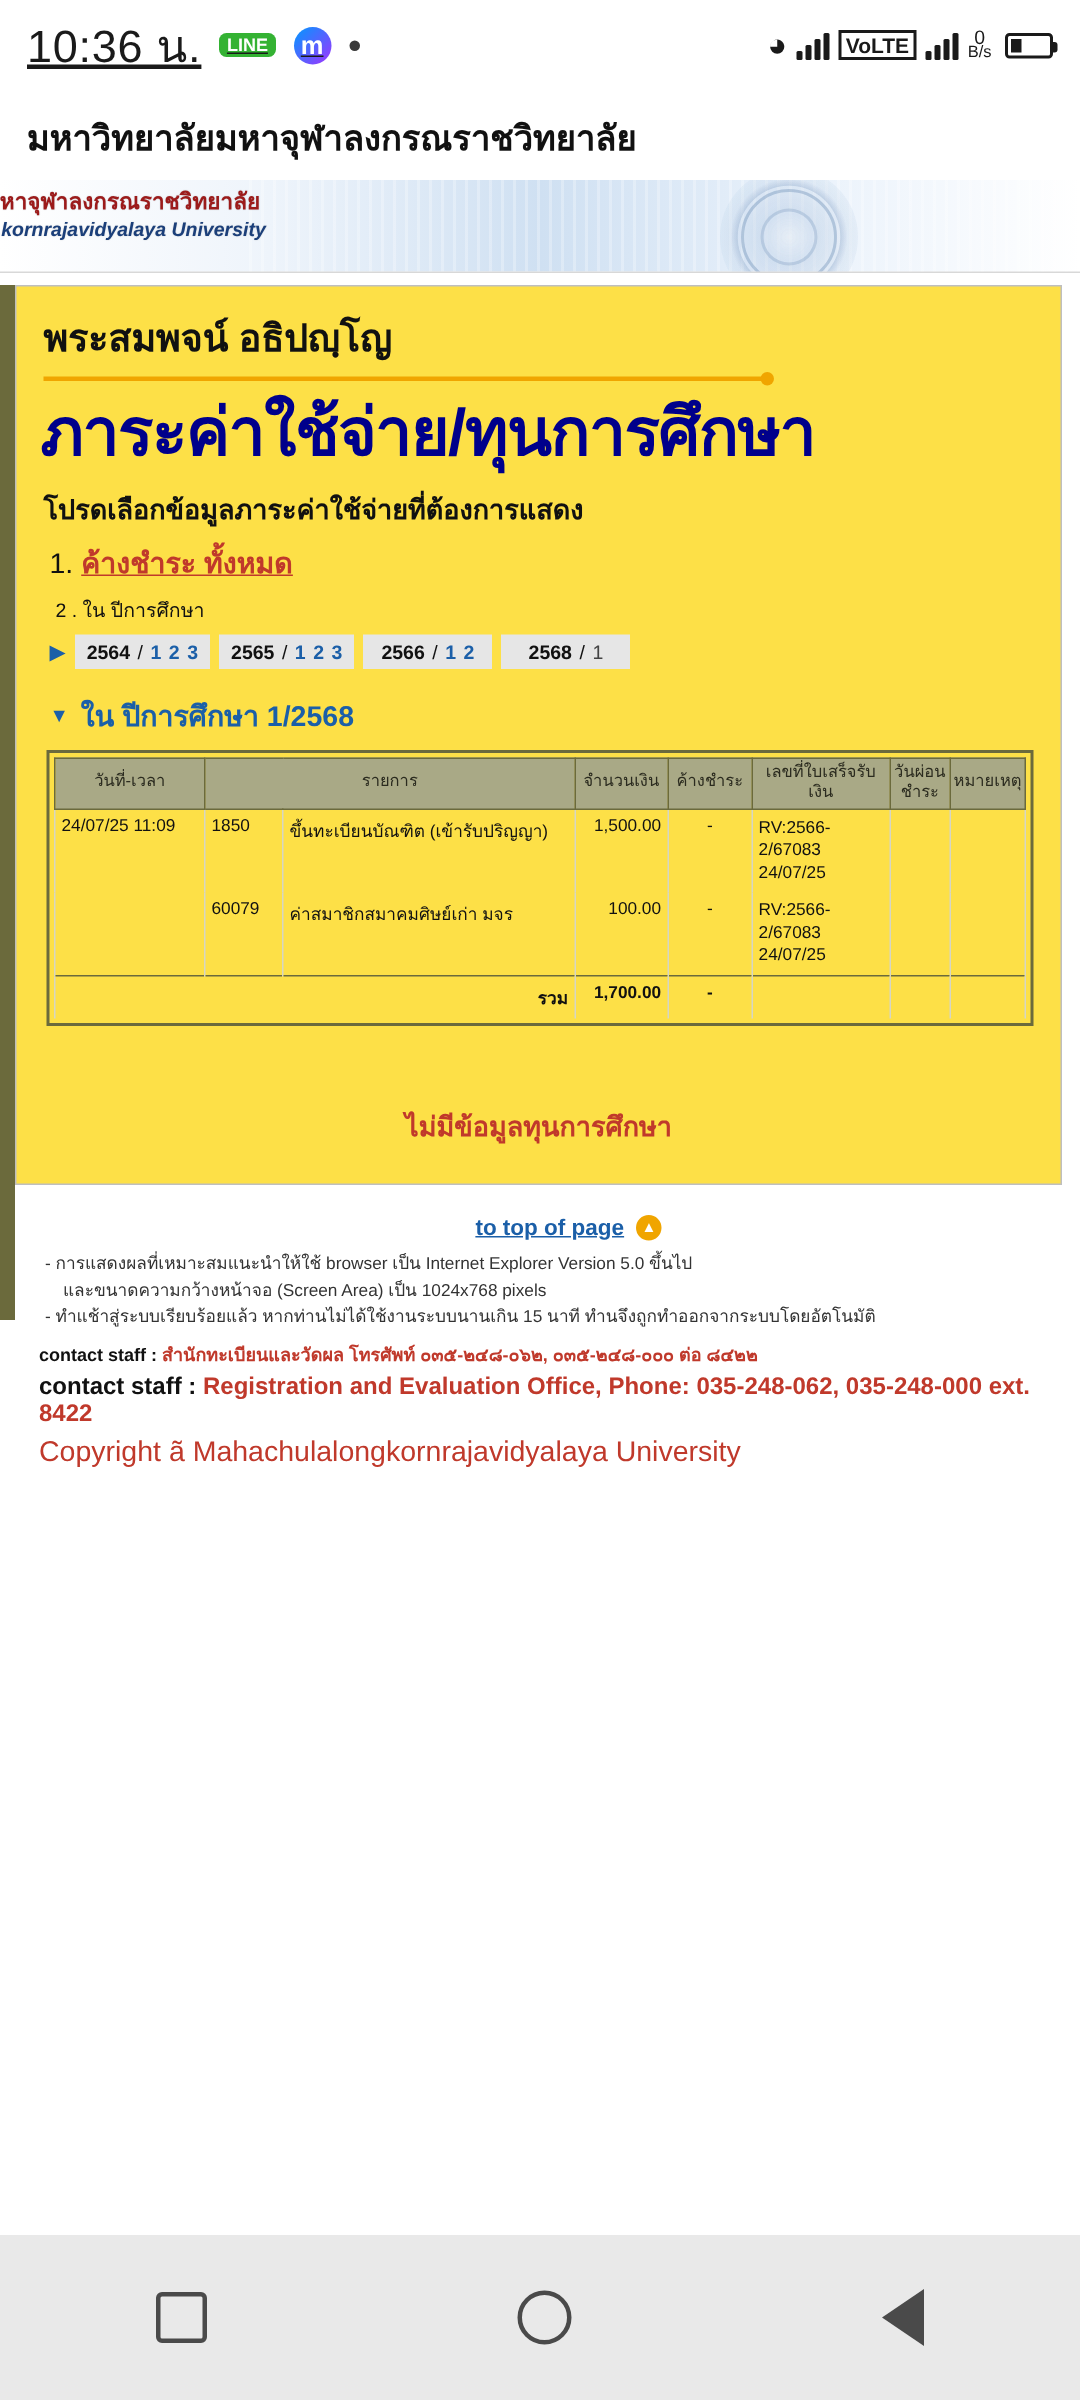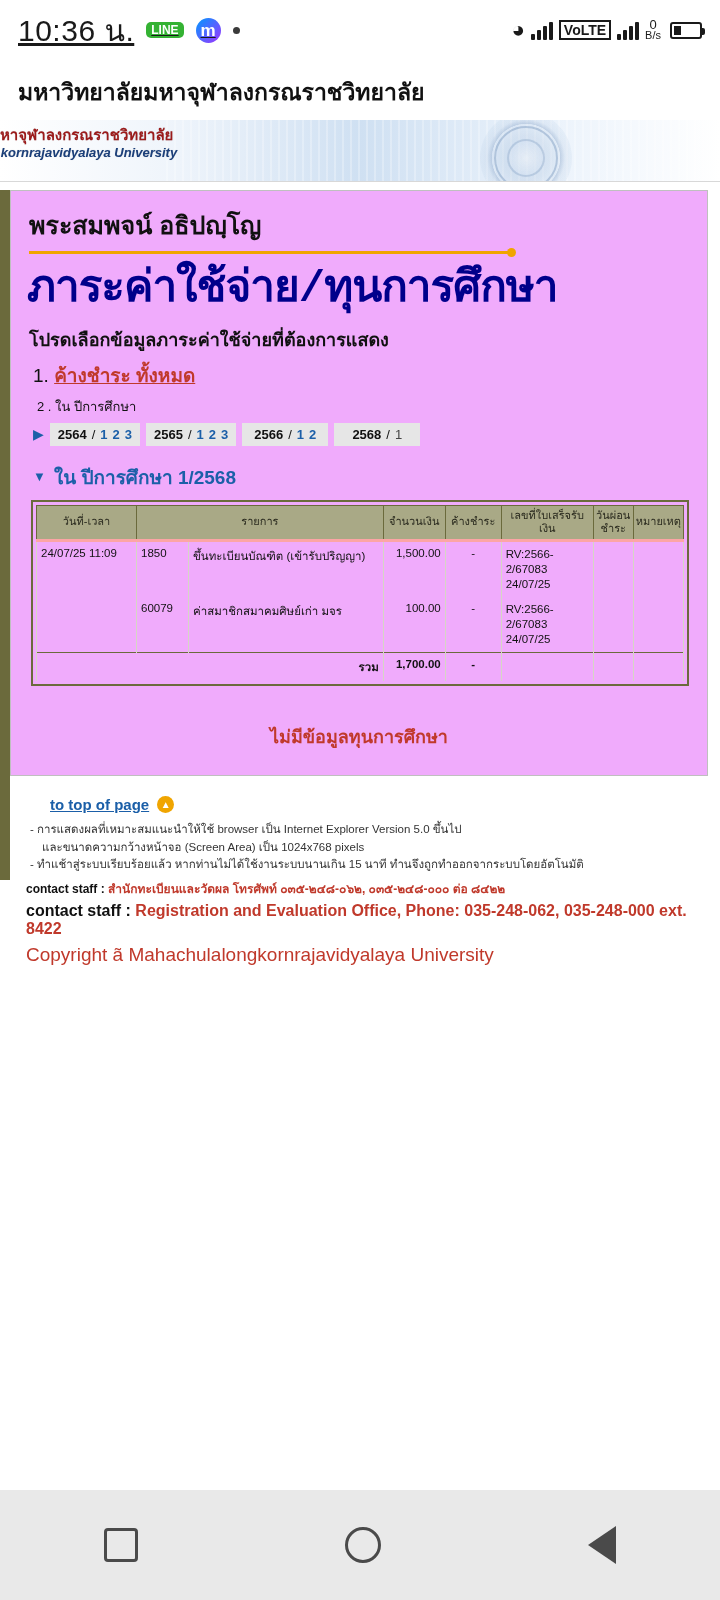--- a/index.html
+++ b/index.html
@@ -105,39 +105,38 @@
 
   
   .content-wrap { position:relative; }
   .left-rail {
     position:absolute; left:0; top:0; width:10px; height:690px;
     background:#6b6a3c;
   }
   .card {
     margin:8px 12px 0 10px;
     border:1px solid #bfbfbf;
-    background:#f0abfc;
+    background:#fde047;
     padding:10px 12px 14px 12px;
     min-height:495px;
   }
   .student-name {
     font-size:25px; font-weight:bold; color:#111; padding:4px 0 2px 6px;
   }
   .name-rule {
     height:3px; background:#f0a500; width:480px; margin:4px 0 10px 6px; position:relative;
   }
   .name-rule:after{
     content:""; position:absolute; right:-7px; top:-3px; width:9px; height:9px;
     border-radius:50%; background:#f0a500;
   }
   .page-heading {
     font-size:44px; font-weight:bold; color:#00008b;
     letter-spacing:-1px; line-height:1.15; padding-left:4px;
     white-space:nowrap;
-    font-family:Liberation Mono, monospace;
   }
   .choose-label {
     font-size:18px; font-weight:bold; color:#111; padding:10px 0 6px 6px;
   }
   .opt-line1 { font-size:19px; color:#111; padding-left:10px; }
   .opt-line1 .link { color:#c0392b; font-weight:bold; text-decoration:underline; }
   .opt-line2 { font-size:13px; color:#111; padding:6px 0 4px 14px; }
 
   .year-row { display:flex; align-items:center; gap:6px; padding:2px 0 0 10px; }
   .year-arrow { color:#1b5fa8; font-size:14px; line-height:1; }
@@ -147,50 +146,50 @@
   }
   .year-chip .sem { color:#1b5fa8; font-weight:bold; }
   .year-chip .sem.plain { color:#444; font-weight:normal; }
 
   .section-head {
     color:#1b5fa8; font-size:19px; font-weight:bold;
     padding:16px 0 8px 10px; display:flex; align-items:center; gap:8px;
   }
   .tri-down { color:#1b5fa8; font-size:13px; }
 
-  .table-frame { border:2px solid #6b6a3c; margin:0 6px 0 8px; padding:3px; }
+  .table-frame { border:2px solid #6b6a3c; margin:0 6px 16px 8px; padding:3px; }
   table.fees { width:100%; border-collapse:collapse; font-size:11px; }
   table.fees th {
     background:#a9a986; color:#2b2b1f; font-weight:normal;
     border:1px solid #6b6a3c; padding:3px 2px; font-size:11px; line-height:1.25;
   }
   table.fees td {
     border-left:1px solid #d6d6c4; border-right:1px solid #d6d6c4;
     padding:5px 4px; color:#111; vertical-align:top; font-size:11.5px;
   }
-  table.fees tr.r1 td { border-top:3px solid #fca5a5; }
+  table.fees tr.r1 td { border-top:1px solid #fca5a5; }
   td.c-date { width:100px; }
   td.c-code { width:52px; }
   td.c-item { }
   td.c-amt { width:62px; text-align:right; padding-right:6px; vertical-align:bottom; }
   td.c-due { width:56px; text-align:center; }
   td.c-rcpt { width:92px; font-size:10.5px; line-height:1.3; }
   td.c-inst { width:40px; }
   td.c-note { width:48px; }
   tr.total td { font-weight:bold; border-top:1px solid #6b6a3c; }
   tr.total td.lbl { text-align:right; }
   .no-scholarship {
     color:#c0392b; font-size:18px; font-weight:bold;
     text-align:center; padding:36px 0 10px 0;
   }
 
   
   .footer { padding:6px 12px 0 26px; }
   .to-top {
-    display:flex; align-items:center; gap:8px; padding:14px 0 8px 24px;
+    display:flex; align-items:center; gap:8px; padding:14px 0 8px 24px;justify-content:center;
   }
   .to-top .txt {
     color:#1b5fa8; font-weight:bold; font-size:15px; text-decoration:underline;
   }
   .to-top .circ {
     width:17px; height:17px; border-radius:50%; background:#f0a500;
     color:#fff; font-size:10px; line-height:17px; text-align:center;
   }
   .foot-note { font-size:11.5px; color:#333; line-height:1.55; padding-left:4px; }
   .foot-contact-th { font-size:12px; font-weight:bold; color:#c0392b; padding-top:5px;}

